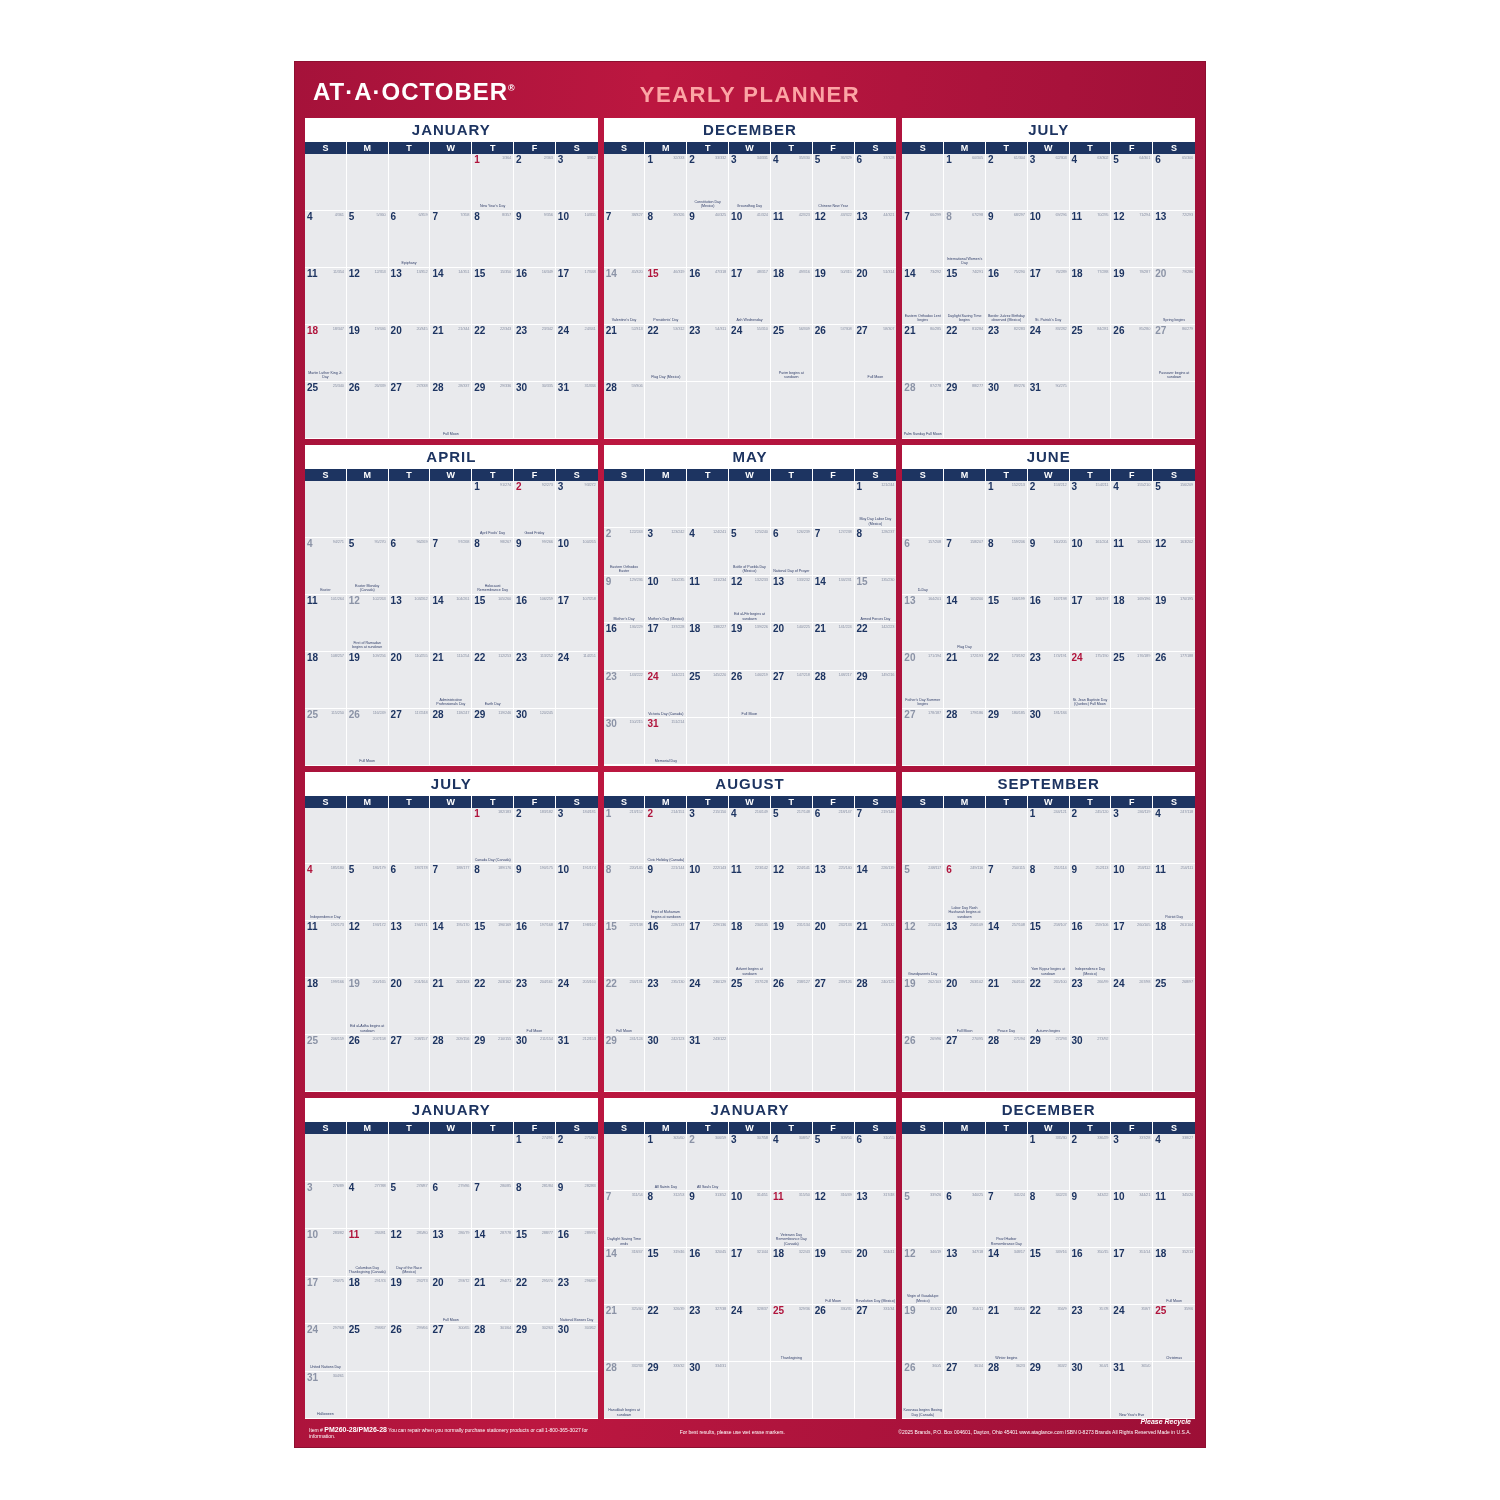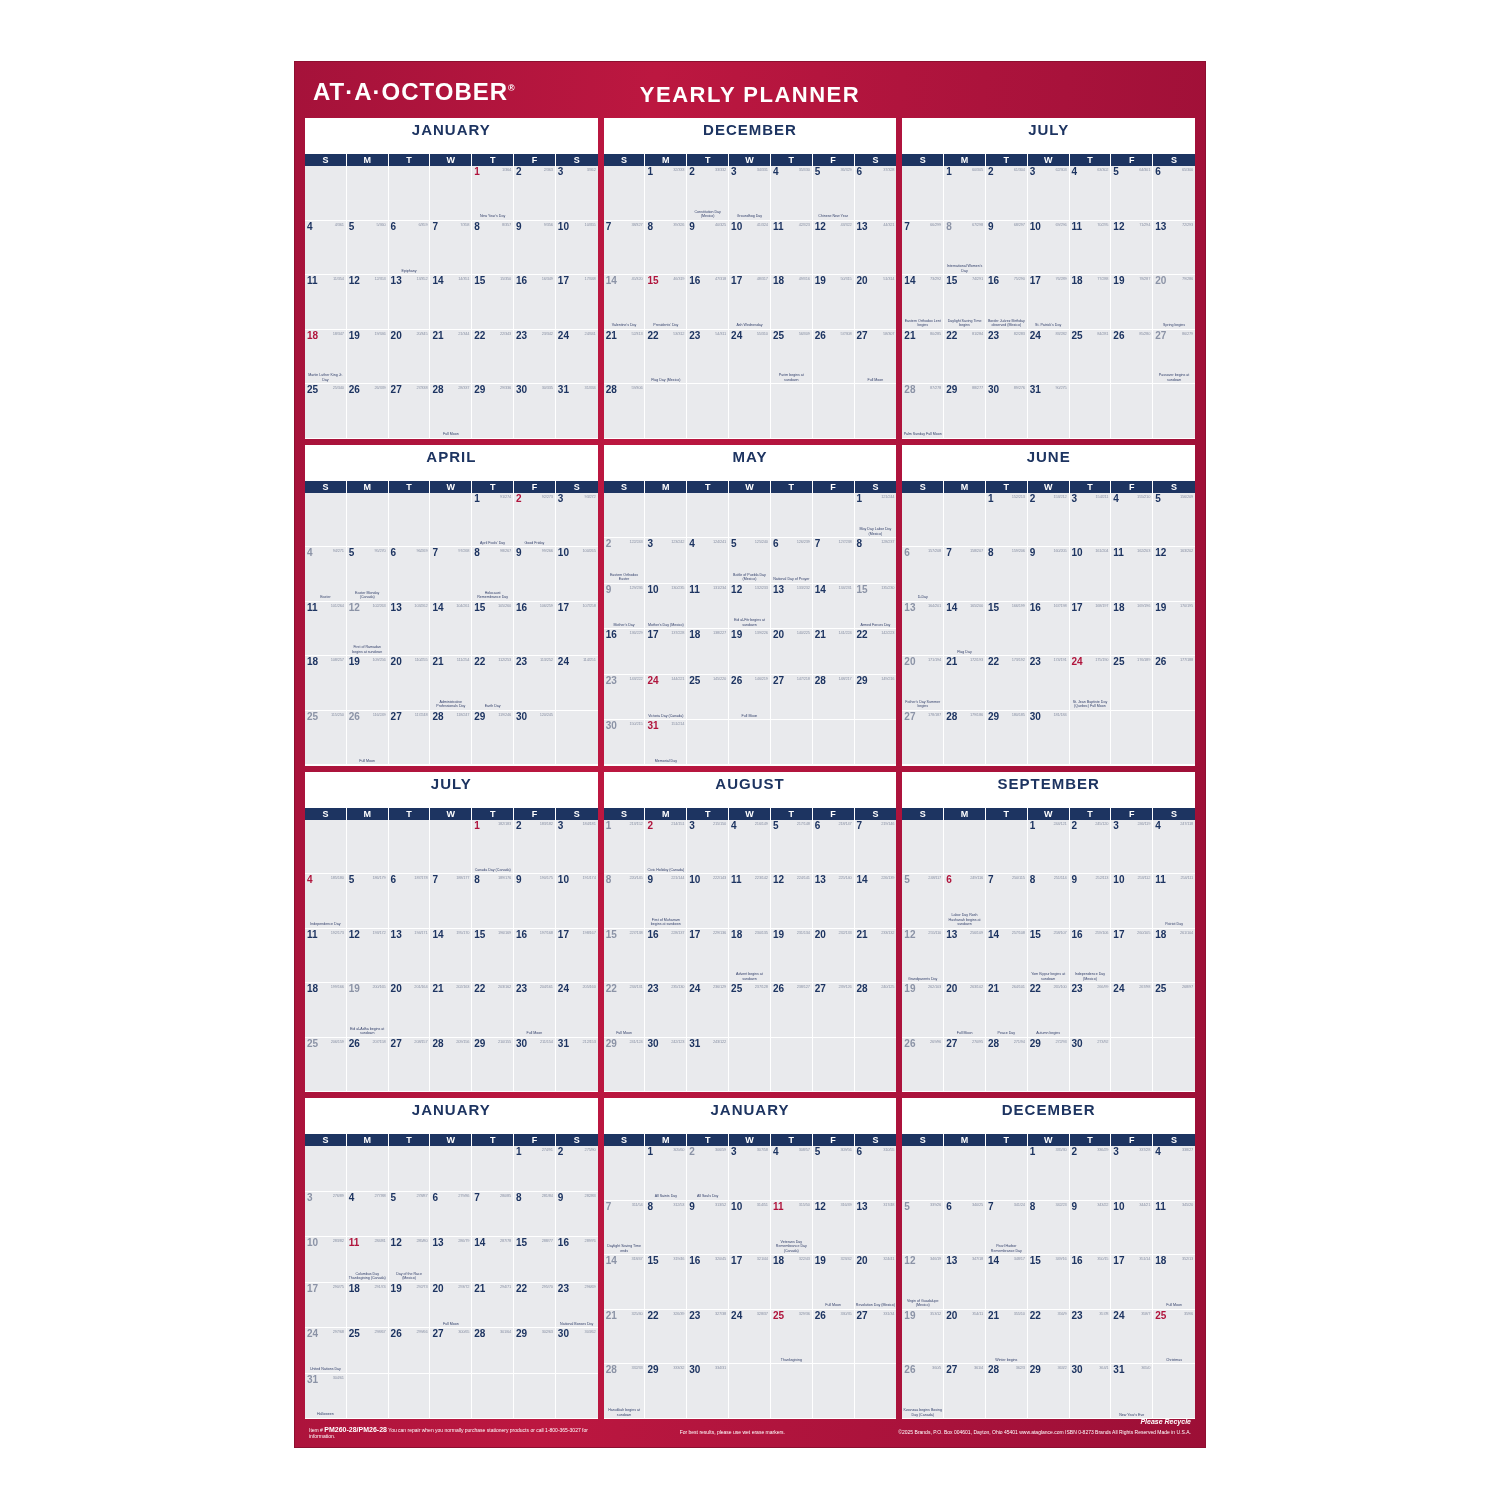--- a/index.html
+++ b/index.html
@@ -15,31 +15,31 @@
   }
   .inner{position:relative;z-index:2;width:100%;height:100%;}
   .masthead{height:56px;position:relative;}
   .brand{
     position:absolute;left:18px;top:16px;color:#ffffff;
     font-weight:bold;font-size:24px;letter-spacing:1px;
   }
   .brand sup{font-size:9px;vertical-align:super;}
   .title{
     position:absolute;left:0;right:0;top:20px;text-align:center;
-    color:#ffffff;font-weight:bold;font-size:22px;letter-spacing:1.5px;
+    color:#fca5a5;font-weight:bold;font-size:22px;letter-spacing:1.5px;
   }
   .grid{
     position:absolute;left:10px;top:56px;right:10px;bottom:28px;
     display:grid;grid-template-columns:repeat(3,1fr);grid-template-rows:repeat(4,1fr);
     gap:6px;
   }
   .month{background:#ffffff;display:flex;flex-direction:column;overflow:hidden;}
   .m-name{
     text-align:center;font-weight:bold;font-size:15px;color:#1d3461;
-    letter-spacing:1px;padding:3px 0 16px;background:#ffffff;
+    letter-spacing:1px;padding:3px 0 4px;background:#ffffff;
   }
   .dow{
     display:grid;grid-template-columns:repeat(7,1fr);
     background:#1d3461;color:#ffffff;font-size:9px;font-weight:bold;
     text-align:center;
   }
   .dow div{padding:1px 0;border-right:1px solid #ffffff;}
   .dow div:last-child{border-right:none;}
   .weeks{flex:1;display:flex;flex-direction:column;}
   .week{flex:1;display:grid;grid-template-columns:repeat(7,1fr);}

